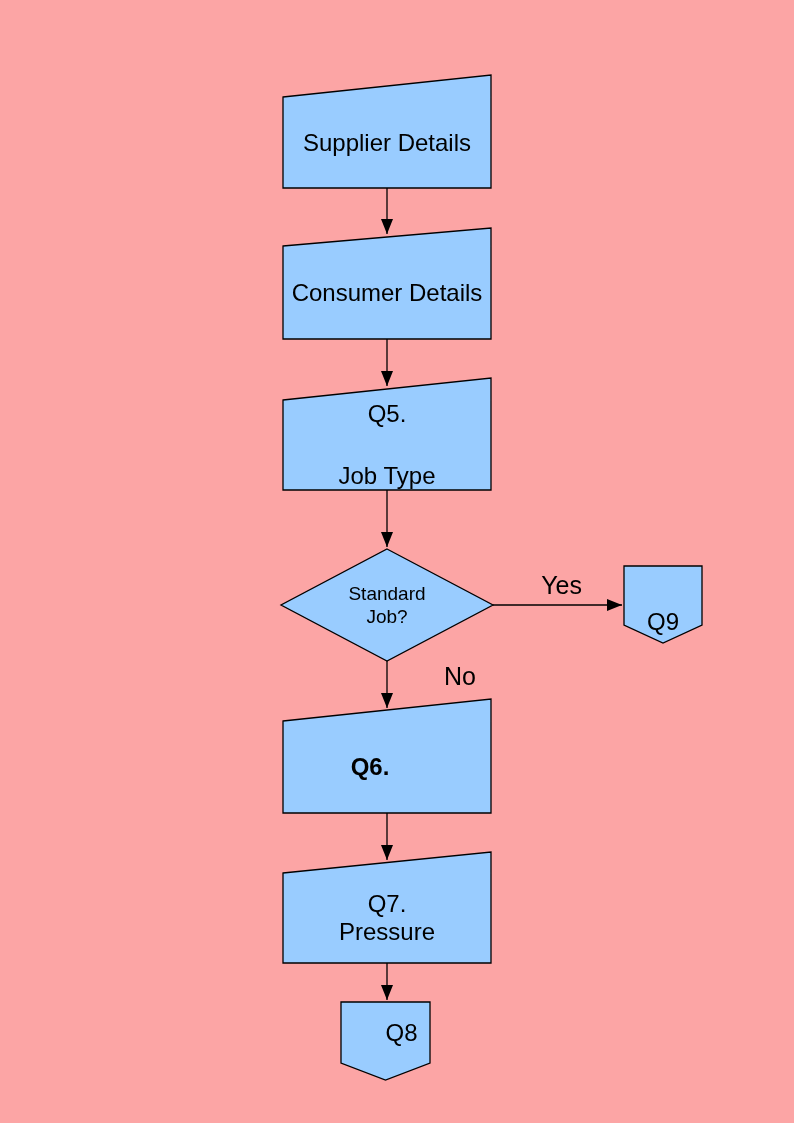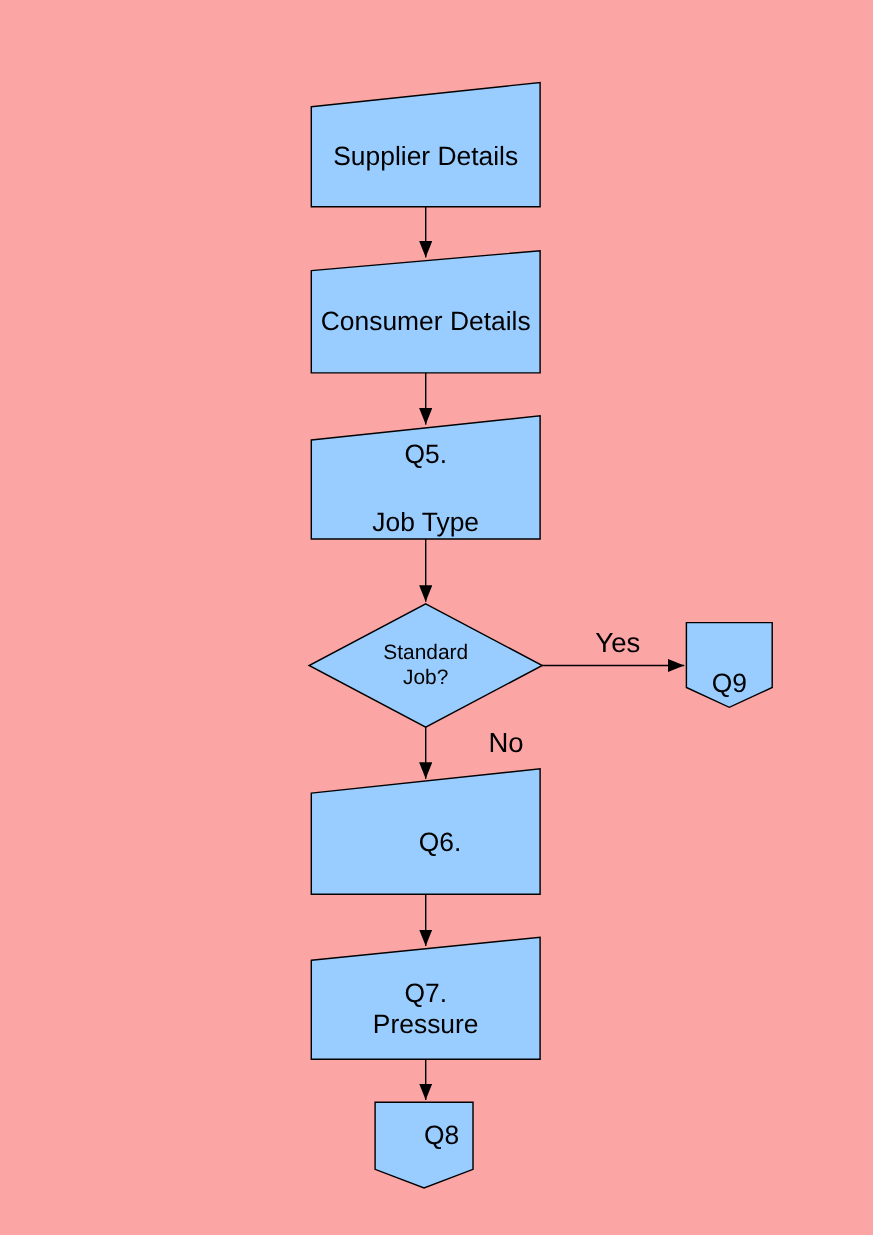--- a/index.html
+++ b/index.html
@@ -98,21 +98,21 @@
   <div class="nlabel" style="left:283px; top:400px; width:208px; height:90px;justify-content:space-between;">
     <span>Q5.</span>
     <span>Job Type</span>
   </div>
 
   <div class="nlabel decision" style="left:281px; top:549px; width:212px; height:112px;">
     <span>Standard</span>
     <span>Job?</span>
   </div>
 
-  <div class="nlabel" style="left:296px; top:721px; width:208px; height:92px;">
+  <div class="nlabel" style="left:266px; top:721px; width:208px; height:92px;font-weight:bold;">
     <span>Q6.</span>
   </div>
 
   <div class="nlabel" style="left:283px; top:873px; width:208px; height:90px;text-align:center;">
     <span>Q7.</span>
     <span>Pressure</span>
   </div>
 
   <div class="nlabel" style="left:624px; top:566px; width:78px; height:59px;margin-top:26px;">
     <span>Q9</span>

